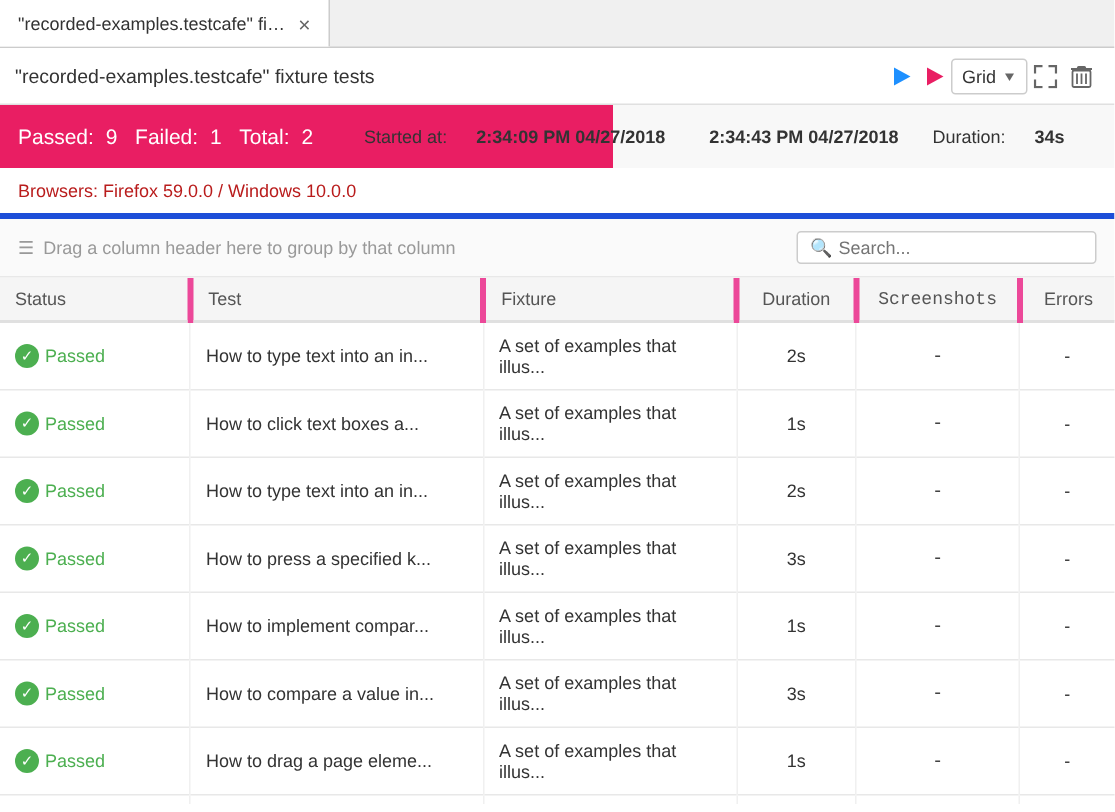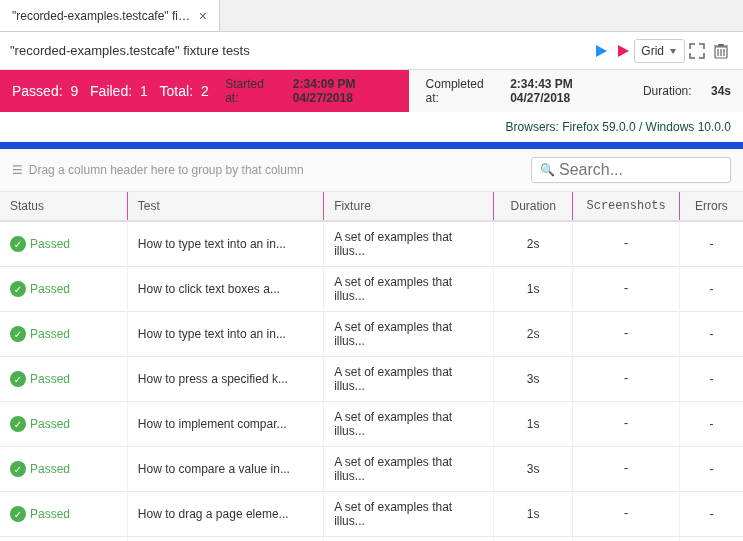--- a/index.html
+++ b/index.html
@@ -115,23 +115,22 @@
       font-size: 12px;
       gap: 8px;
       padding-left: 10px;
     }
     .summary-details strong { font-weight: bold; }
 
     
     .browser-info {
       padding: 8px 12px;
       font-size: 12px;
-      color: #14532d;
-      border-bottom: 7px solid #1d4ed8;
-      text-align: right;
+      color: #b91c1c;
+      border-bottom: 4px solid #1d4ed8;
     }
 
     
     .group-header {
       display: flex;
       align-items: center;
       padding: 8px 12px;
       background: #fafafa;
       border-bottom: 1px solid #e8e8e8;
       color: #999;
@@ -145,21 +144,21 @@
       border: 1px solid #ccc;
       border-radius: 3px;
       padding: 3px 8px;
       background: #fff;
       width: 200px;
     }
     .search-icon { color: #aaa; margin-right: 4px; font-size: 12px; }
     .search-input {
       border: none;
       outline: none;
-      font-size: 16px;
+      font-size: 12px;
       color: #999;
       width: 100%;
       background: transparent;
     }
 
     
     .table-container {
       overflow-y: auto;
       height: calc(541px - 32px - 38px - 42px - 38px - 38px - 2px);
     }
@@ -171,21 +170,21 @@
     thead tr {
       background: #f5f5f5;
       border-bottom: 2px solid #e0e0e0;
     }
     thead th {
       padding: 7px 10px;
       text-align: left;
       font-weight: normal;
       color: #555;
       font-size: 12px;
-      border-right: 1px solid #ec4899;
+      border-right: 4px solid #ec4899;
     }
     thead th:last-child { border-right: none; }
     tbody tr {
       border-bottom: 1px solid #e8e8e8;
     }
     tbody td {
       padding: 8px 10px;
       font-size: 12px;
       color: #333;
       border-right: 1px solid #f0f0f0;
@@ -279,21 +278,21 @@
     <span>Passed:</span>&nbsp;
     <span>9</span>&nbsp;&nbsp;
     <span>Failed:</span>&nbsp;
     <span>1</span>&nbsp;&nbsp;
     <span>Total:</span>&nbsp;
     <span>2</span>
   </div>
   <div class="summary-details">
     <span>Started at:</span>&nbsp;
     <strong>2:34:09 PM 04/27/2018</strong>&nbsp;&nbsp;
-    <span>Completed at:</span>&nbsp;
+    &nbsp;
     <strong>2:34:43 PM 04/27/2018</strong>&nbsp;&nbsp;
     <span>Duration:</span>&nbsp;
     <strong>34s</strong>
   </div>
 </div>
 
 <div class="browser-info">
   <span>Browsers: Firefox 59.0.0 / Windows 10.0.0</span>
 </div>
 

